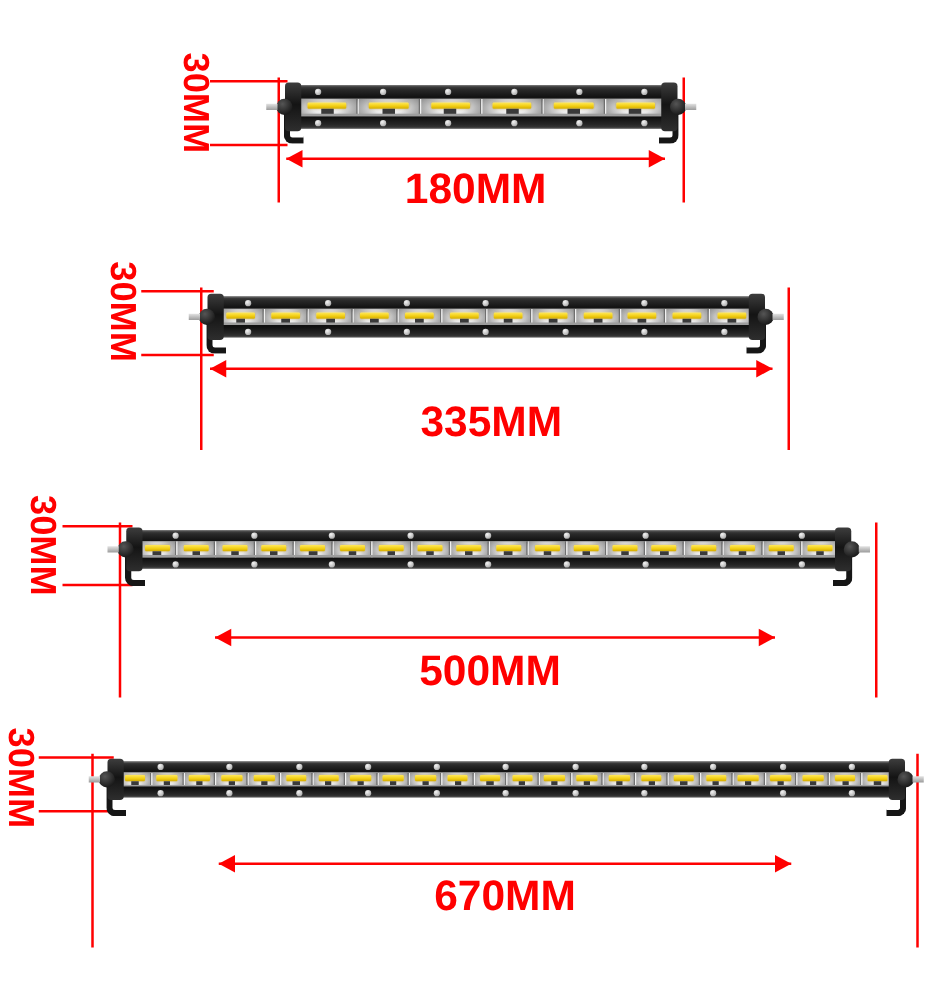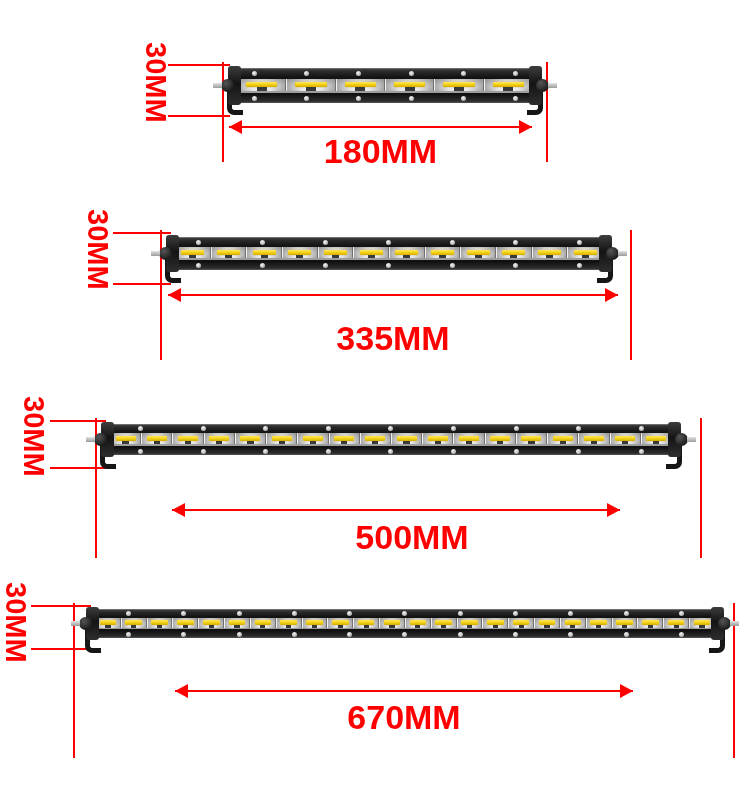--- a/index.html
+++ b/index.html
@@ -503,21 +503,21 @@
 
     <div class="ext-v" style="left:95px; top:418px; height:140px;"></div>
     <div class="ext-v" style="left:700px; top:418px; height:140px;"></div>
 
     <div class="arrow-line" style="left:172px; top:503px; width:448px;">
       <div class="shaft"></div>
       <div class="head left"></div>
       <div class="head right"></div>
     </div>
 
-    <div class="hlabel" style="left:188px; top:520px; width:448px; font-size:34px;">500MM</div>
+    <div class="hlabel" style="left:168px; top:520px; width:448px; font-size:34px;">500MM</div>
   </div>
 
   <div class="dim-group">
 
     <div class="lightbar" id="lb4" style="left:95px; top:609px; width:620px; height:29px;">
       <div class="lb-body"></div>
       <div class="lb-lens" id="lens4">
           <div class="reflector">
             <div class="chip"></div>
             <div class="notch"></div>

